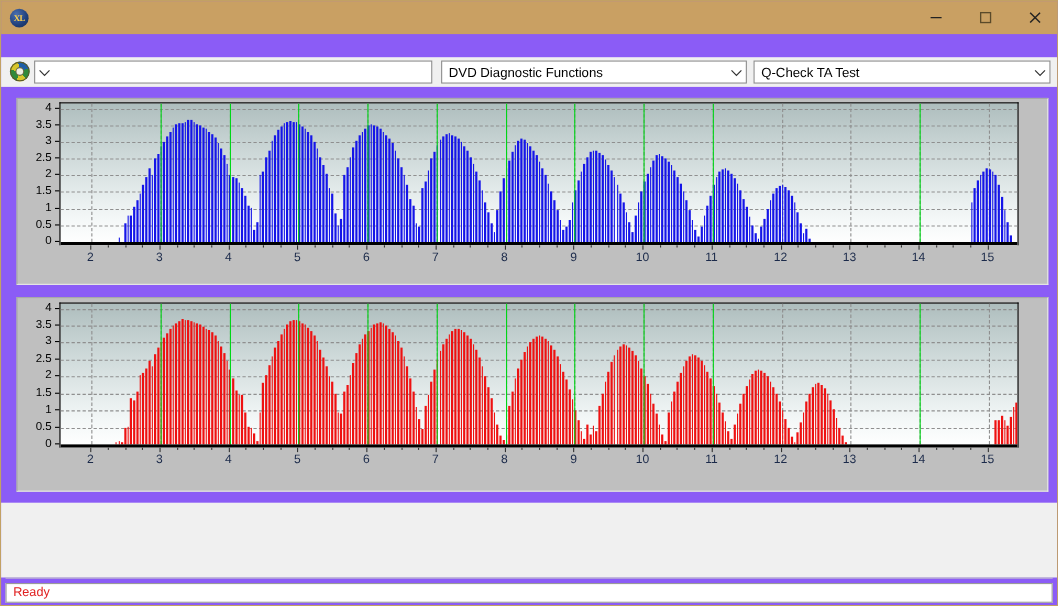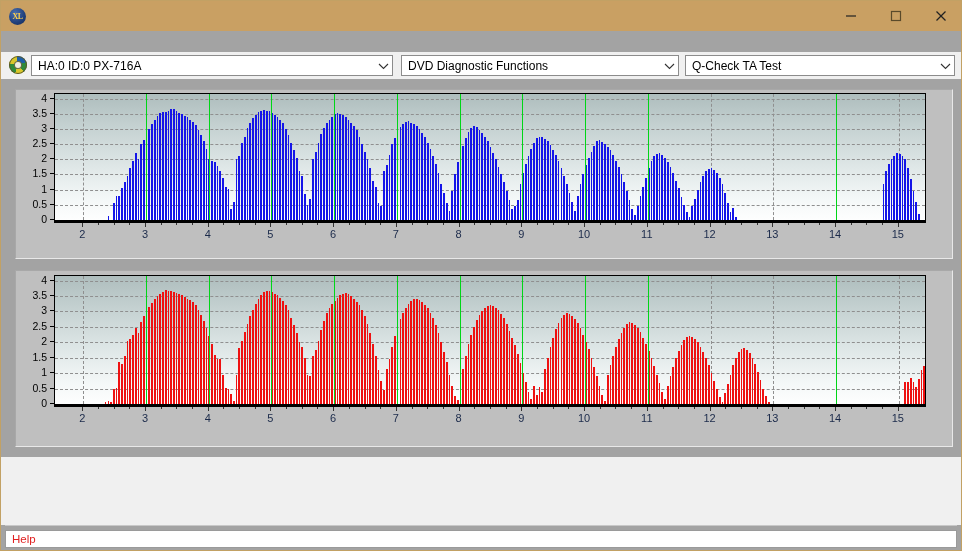--- a/index.html
+++ b/index.html
@@ -10,21 +10,21 @@
     width: 962px; height: 551px;
     font-family: "Liberation Sans", sans-serif;
     overflow: hidden;
     -webkit-font-smoothing: antialiased;
   }
   #app {
     position: relative;
     width: 962px; height: 551px;
     box-sizing: border-box;
     border: 1px solid #c2a164;
-    background: #a3a3a3;
+    background: #8b5cf6;
     overflow: hidden;
   }
 
   
   .titlebar {
     position: absolute; left: 0; top: 0;
     width: 962px; height: 30px;
     background: #c9a063;
     display: flex; align-items: center;
   }
@@ -233,21 +233,20 @@
           </svg>
       </div>
     </div>
   </div>
 
 
   <div class="toolbar">
     <div class="disc-icon"></div>
 
     <div class="combo" id="combo-drive">
-      <div class="cval">HA:0 ID:0  PX-716A</div>
       <div class="carrow">
         <svg width="11" height="8" viewBox="0 0 11 8">
             <polyline points="1,2 5.5,6.5 10,2" fill="none" stroke="#333" stroke-width="1.1"></polyline>
           </svg>
       </div>
     </div>
 
     <div class="combo" id="combo-test">
       <div class="cval">Q-Check TA Test</div>
       <div class="carrow">
@@ -1026,16 +1025,16 @@
     
 
     
 
     
   </div>
 
   <div class="sep-line"></div>
 
   <div class="statusbar">
-    <span>Help</span>
+    <span>Ready</span>
   </div>
 
 </div>
 
 </body></html>

